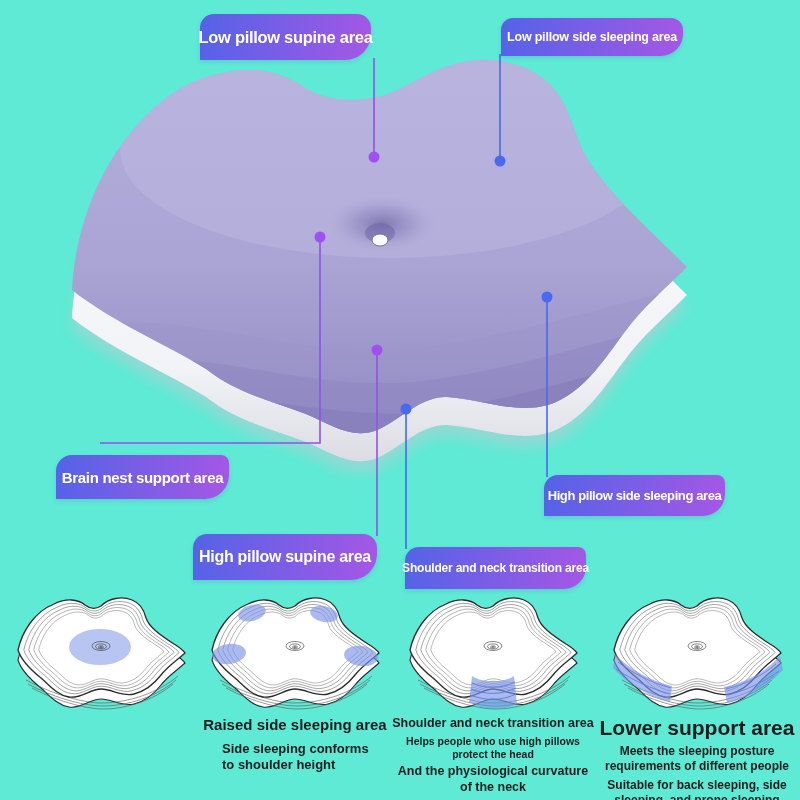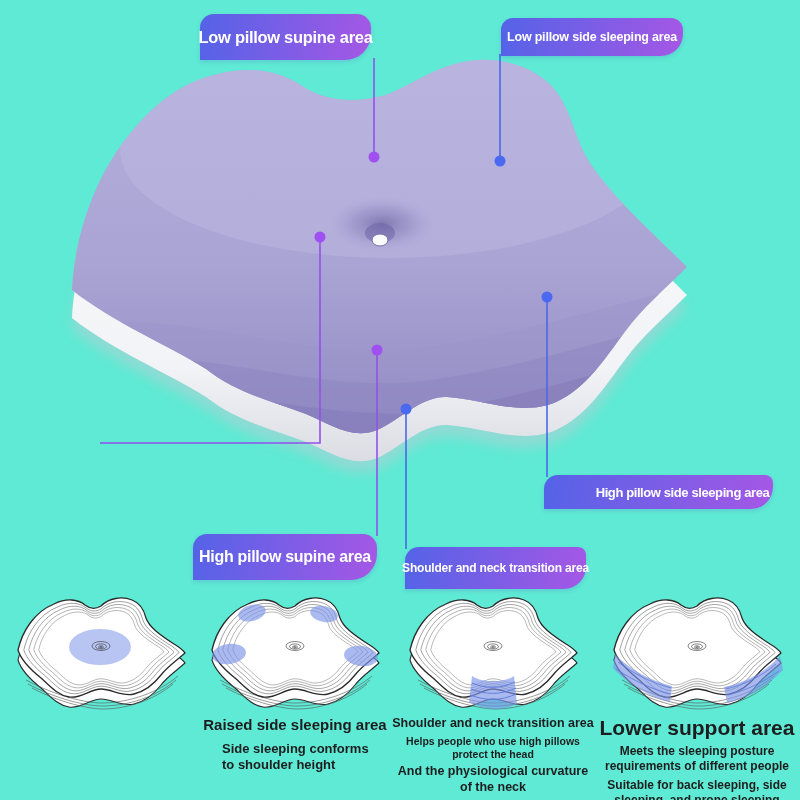--- a/index.html
+++ b/index.html
@@ -10,21 +10,21 @@
   .lines-svg{position:absolute;left:0;top:0;z-index:2;pointer-events:none;}
   .callout{position:absolute;z-index:3;display:flex;align-items:center;justify-content:center;
            color:#fff;font-weight:700;white-space:nowrap;letter-spacing:-0.3px;
            background:linear-gradient(97deg,var(--callout-start),var(--callout-end));
            box-shadow:0 2px 4px rgba(90,70,200,.18);}
   .c1{left:200px;top:14px;width:171px;height:46px;font-size:16.5px;border-radius:14px 14px 26px 0;}
   .c2{left:501px;top:18px;width:182px;height:38px;font-size:12.5px;border-radius:12px 12px 22px 0;letter-spacing:-0.2px;}
   .c3{left:56px;top:455px;width:173px;height:44px;font-size:15px;border-radius:16px 8px 24px 0;}
   .c4{left:193px;top:534px;width:184px;height:46px;font-size:16px;border-radius:14px 14px 26px 0;}
   .c5{left:405px;top:547px;width:181px;height:42px;font-size:12px;border-radius:14px 8px 22px 0;letter-spacing:-0.2px;}
-  .c6{left:544px;top:475px;width:181px;height:34px;font-size:13px;border-radius:14px 8px 22px 0;letter-spacing:-0.4px;padding-left:48px;}
+  .c6{left:544px;top:475px;width:181px;height:41px;font-size:13px;border-radius:14px 8px 22px 0;letter-spacing:-0.4px;}
   .features{position:absolute;left:0;top:590px;width:800px;height:210px;z-index:3;}
   .feature{position:absolute;top:0;text-align:center;color:var(--ink);}
   .f1{left:2px;width:198px;}
   .f2{left:198px;width:194px;}
   .f3{left:390px;width:206px;}
   .f4{left:596px;width:202px;}
   .feature svg{margin:0 auto;}
   .feature h3{margin:2px 0 0;font-weight:700;white-space:nowrap;}
   .f1 h3{font-size:20px;}
   .f2 h3{font-size:15px;}
@@ -116,20 +116,21 @@
     <circle cx="374" cy="157" r="5.5" style="fill:var(--dot-purple)"></circle>
     <circle cx="500" cy="161" r="5.5" style="fill:var(--dot-blue)"></circle>
     <circle cx="320" cy="237" r="5.5" style="fill:var(--dot-purple)"></circle>
     <circle cx="377" cy="350" r="5.5" style="fill:var(--dot-purple)"></circle>
     <circle cx="406" cy="409" r="5.5" style="fill:var(--dot-blue)"></circle>
     <circle cx="547" cy="297" r="5.5" style="fill:var(--dot-blue)"></circle>
   </svg>
 
   <div class="callout c1">Low pillow supine area</div>
   <div class="callout c2">Low pillow side sleeping area</div>
+  <div class="callout c3">Brain nest support area</div>
   <div class="callout c4">High pillow supine area</div>
   <div class="callout c5">Shoulder and neck transition area</div>
   <div class="callout c6">High pillow side sleeping area</div>
 
   <svg width="0" height="0" style="position:absolute" aria-hidden="true">
     <defs>
       <path id="mini-star" d="M 12 60
         C 16 42, 28 22, 48 14 C 60 8, 72 9, 79 15
         C 84 19, 90 19, 95 16 C 103 8, 116 6, 126 10
         C 134 13, 138 20, 140 28 C 143 37, 154 45, 168 54

